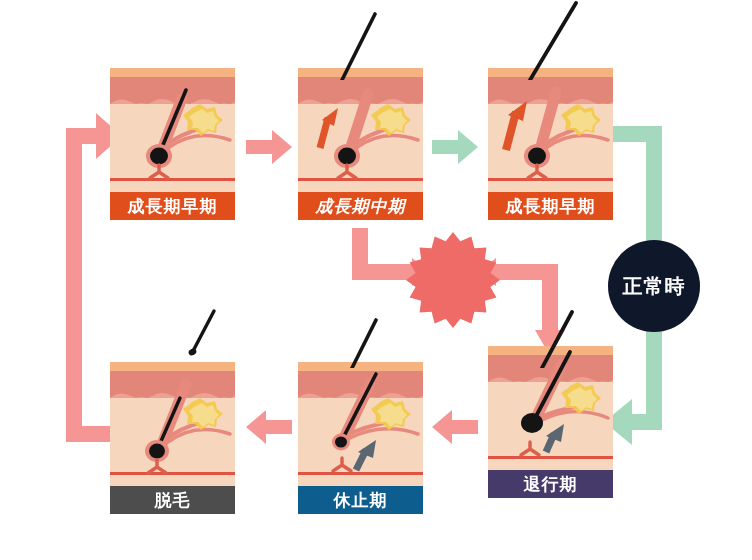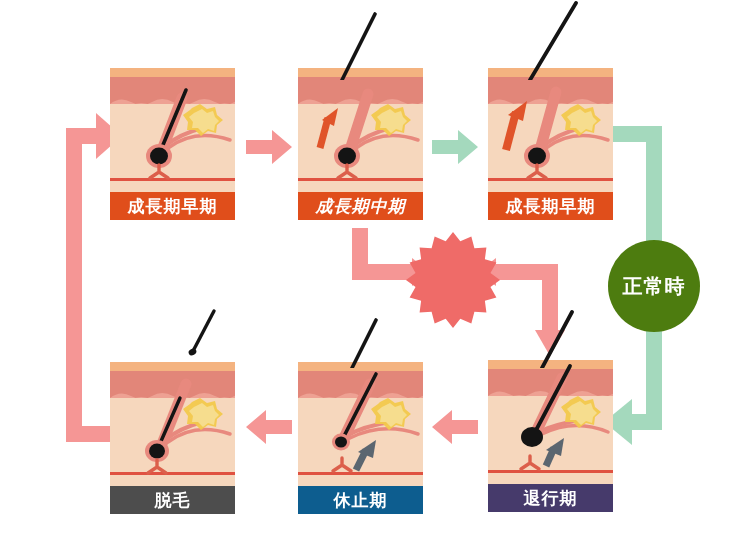--- a/index.html
+++ b/index.html
@@ -26,21 +26,21 @@
   
   .lab-orange{background:#e04e1b;}
   .lab-gray{background:#4d4d4d;}
   .lab-blue{background:#0d5d8f;}
   .lab-purple{background:#463a6b;}
 
   
   .arrow{position:absolute;}
 
   
-  .normal-circle{position:absolute;left:608px;top:240px;width:92px;height:92px;border-radius:50%;background:#4d7c0f;
+  .normal-circle{position:absolute;left:608px;top:240px;width:92px;height:92px;border-radius:50%;background:#0f172a;
                  display:flex;align-items:center;justify-content:center;color:#ffffff;font-size:20px;font-weight:bold;letter-spacing:1px;}
 </style>
 </head>
 <body>
 
 <div id="stage">
 
   <div class="abs">
     <div class="bar" style="left:66px;top:128px;width:16px;height:314px;"></div>
     <div class="bar" style="left:66px;top:426px;width:80px;height:16px;"></div>
@@ -258,21 +258,21 @@
   <svg class="abs" style="left:298px;top:318px;pointer-events:none;" width="130" height="50" viewBox="0 0 130 50">
     <path d="M54,50 L78,2" stroke="#141414" stroke-width="3.6" fill="none" stroke-linecap="round"></path>
   </svg>
 
   <div class="arrow" style="left:432px;top:410px;">
     <svg width="46" height="34" viewBox="0 0 46 34">
         <polygon points="46,10 20,10 20,0 0,17 20,34 20,24 46,24" fill="#f59695"></polygon>
       </svg>
   </div>
 
-  <div class="panel" style="left:488px;top:360px;padding-left:36px;">
+  <div class="panel" style="left:488px;top:346px;padding-left:36px;">
     <div class="skin">
       <div class="layer-top"></div>
       <div class="layer-epi"></div>
       <svg class="wave" viewBox="0 0 125 12" preserveAspectRatio="none">
         <path d="M0,9 Q10,1 21,7 T42,7 T63,7 T84,7 T105,7 T126,6 L126,14 L0,14 Z" fill="#f6d7bd"></path>
         <path d="M0,6 Q10,-2 21,4 T42,4 T63,4 T84,4 T105,4 T126,3 L126,9 Q115,2 105,8 T84,8 T63,8 T42,8 T21,8 T0,10 Z" fill="#eea193"></path>
       </svg>
       <div class="layer-derm"></div>
       <div class="vessel-line"></div>
       <svg class="art" width="125" height="124" viewBox="0 0 125 124">

